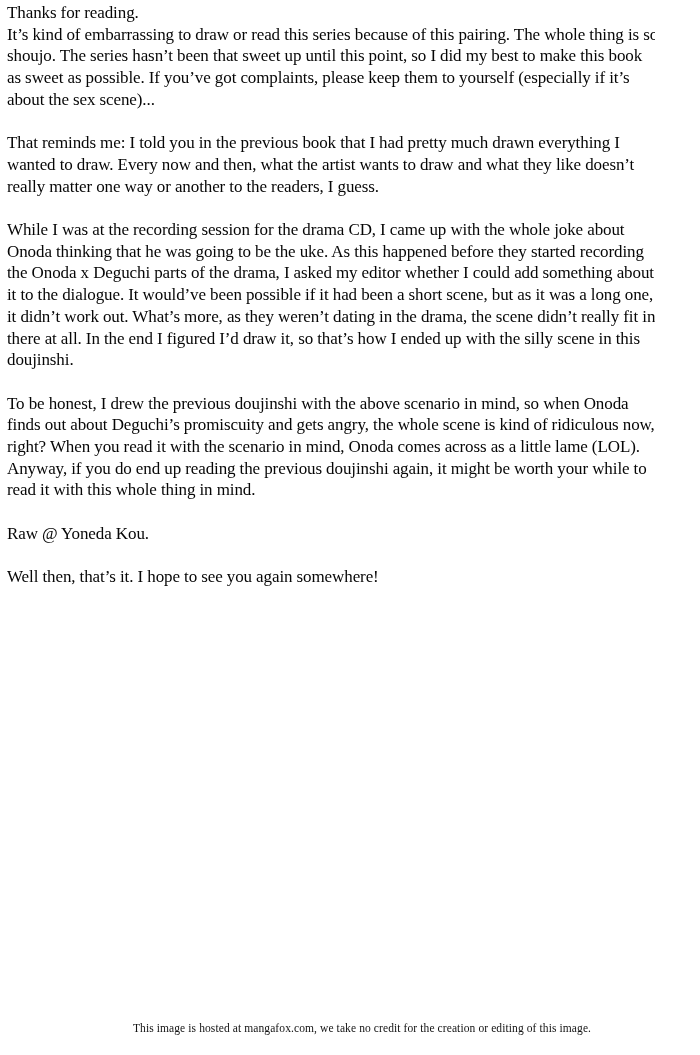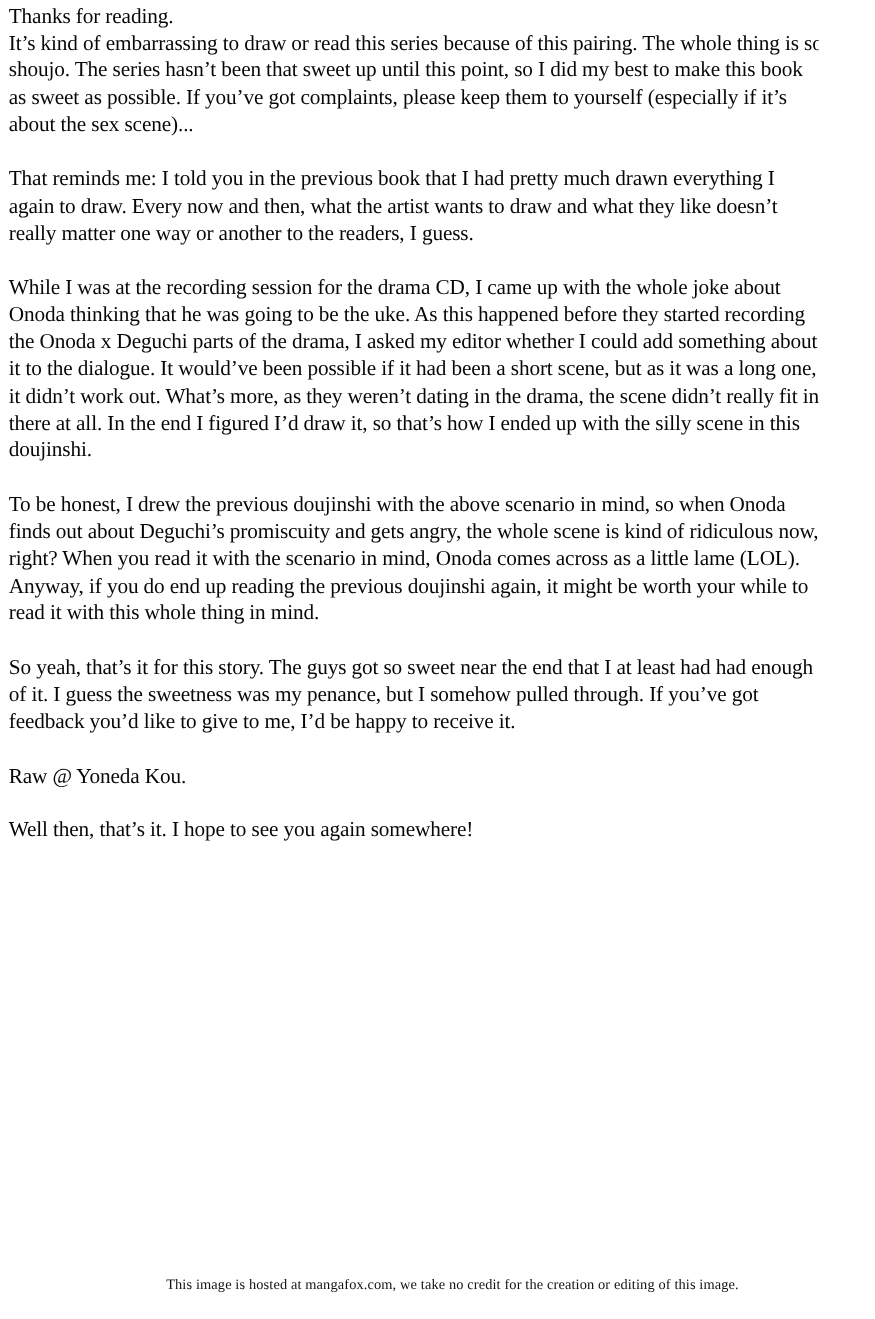--- a/index.html
+++ b/index.html
@@ -42,24 +42,23 @@
   }
 </style>
 </head>
 <body>
 
 <div class="page">
 
   <div class="note">
     <p>Thanks for reading.
 It’s kind of embarrassing to draw or read this series because of this pairing. The whole thing is so shoujo. The series hasn’t been that sweet up until this point, so I did my best to make this book as sweet as possible. If you’ve got complaints, please keep them to yourself (especially if it’s about the sex scene)...</p>
-    <p>That reminds me: I told you in the previous book that I had pretty much drawn everything I again to draw. Every now and then, what the artist wants to draw and what they like doesn’t really matter one way or another to the readers, I guess.</p>
+    <p>That reminds me: I told you in the previous book that I had pretty much drawn everything I wanted to draw. Every now and then, what the artist wants to draw and what they like doesn’t really matter one way or another to the readers, I guess.</p>
     <p>While I was at the recording session for the drama CD, I came up with the whole joke about Onoda thinking that he was going to be the uke. As this happened before they started recording the Onoda x Deguchi parts of the drama, I asked my editor whether I could add something about it to the dialogue. It would’ve been possible if it had been a short scene, but as it was a long one, it didn’t work out. What’s more, as they weren’t dating in the drama, the scene didn’t really fit in there at all. In the end I figured I’d draw it, so that’s how I ended up with the silly scene in this doujinshi.</p>
     <p>To be honest, I drew the previous doujinshi with the above scenario in mind, so when Onoda finds out about Deguchi’s promiscuity and gets angry, the whole scene is kind of ridiculous now, right? When you read it with the scenario in mind, Onoda comes across as a little lame (LOL). Anyway, if you do end up reading the previous doujinshi again, it might be worth your while to read it with this whole thing in mind.</p>
-    <p>So yeah, that’s it for this story. The guys got so sweet near the end that I at least had had enough of it. I guess the sweetness was my penance, but I somehow pulled through. If you’ve got feedback you’d like to give to me, I’d be happy to receive it.</p>
     <p>Raw @ Yoneda Kou.</p>
     <p>Well then, that’s it. I hope to see you again somewhere!</p>
   </div>
 
   <div class="footer">
     <div>This image is hosted at mangafox.com, we take no credit for the creation or editing of this image.</div>
   </div>
 
 </div>
 

